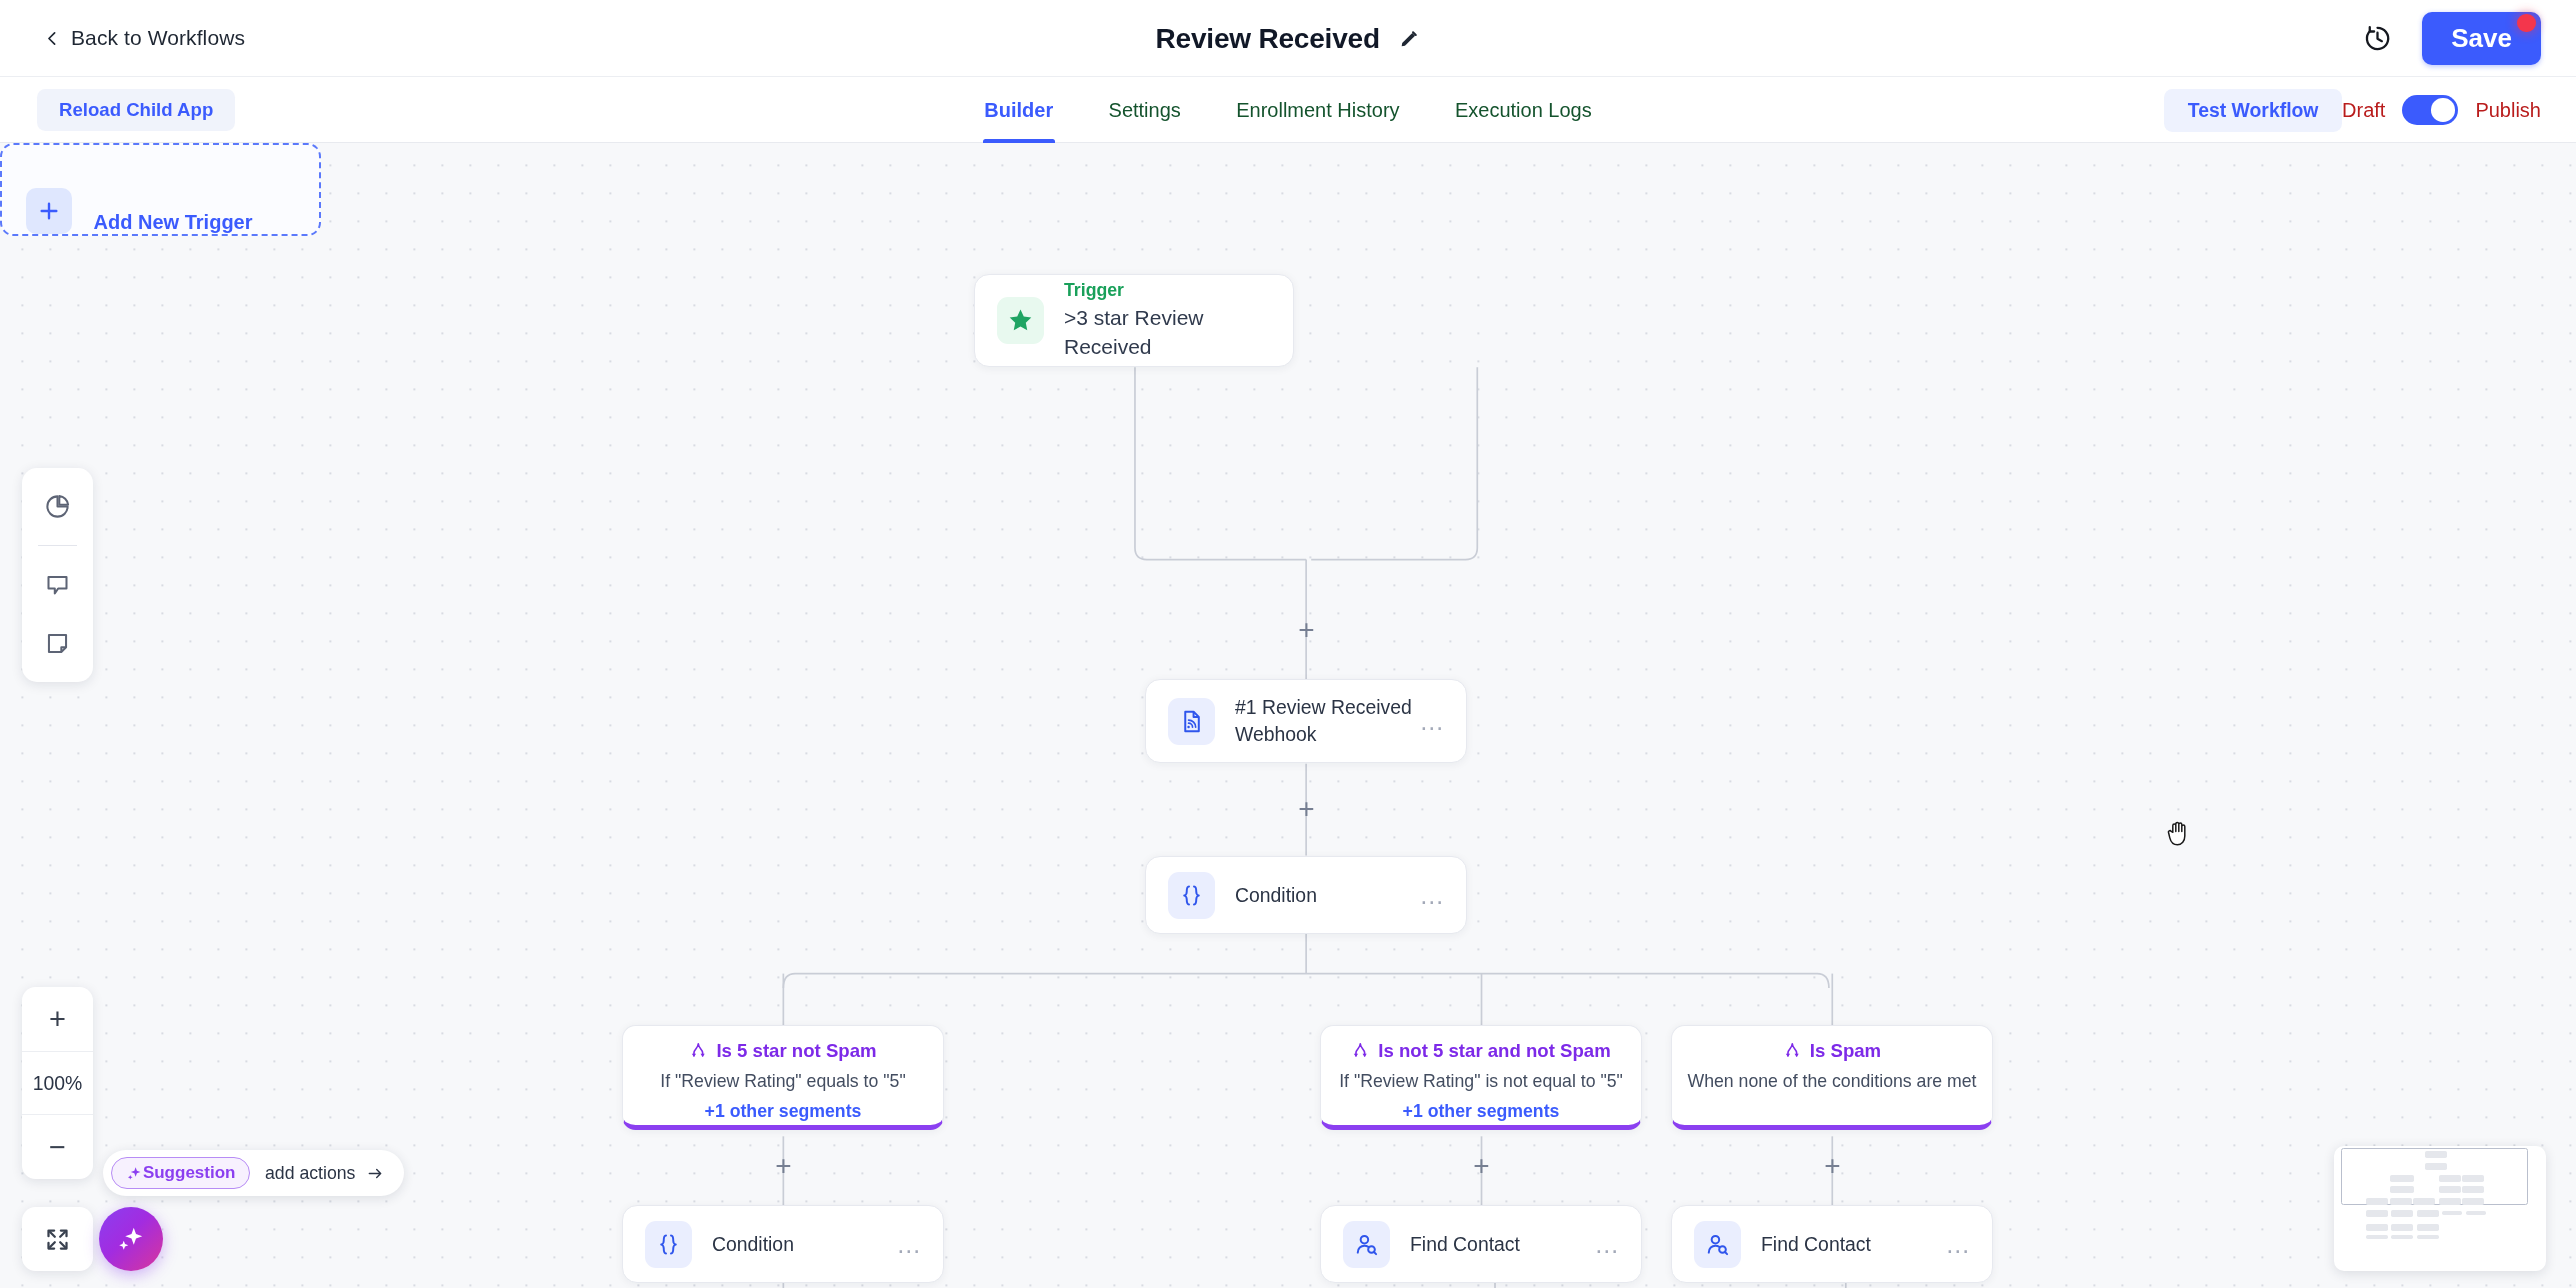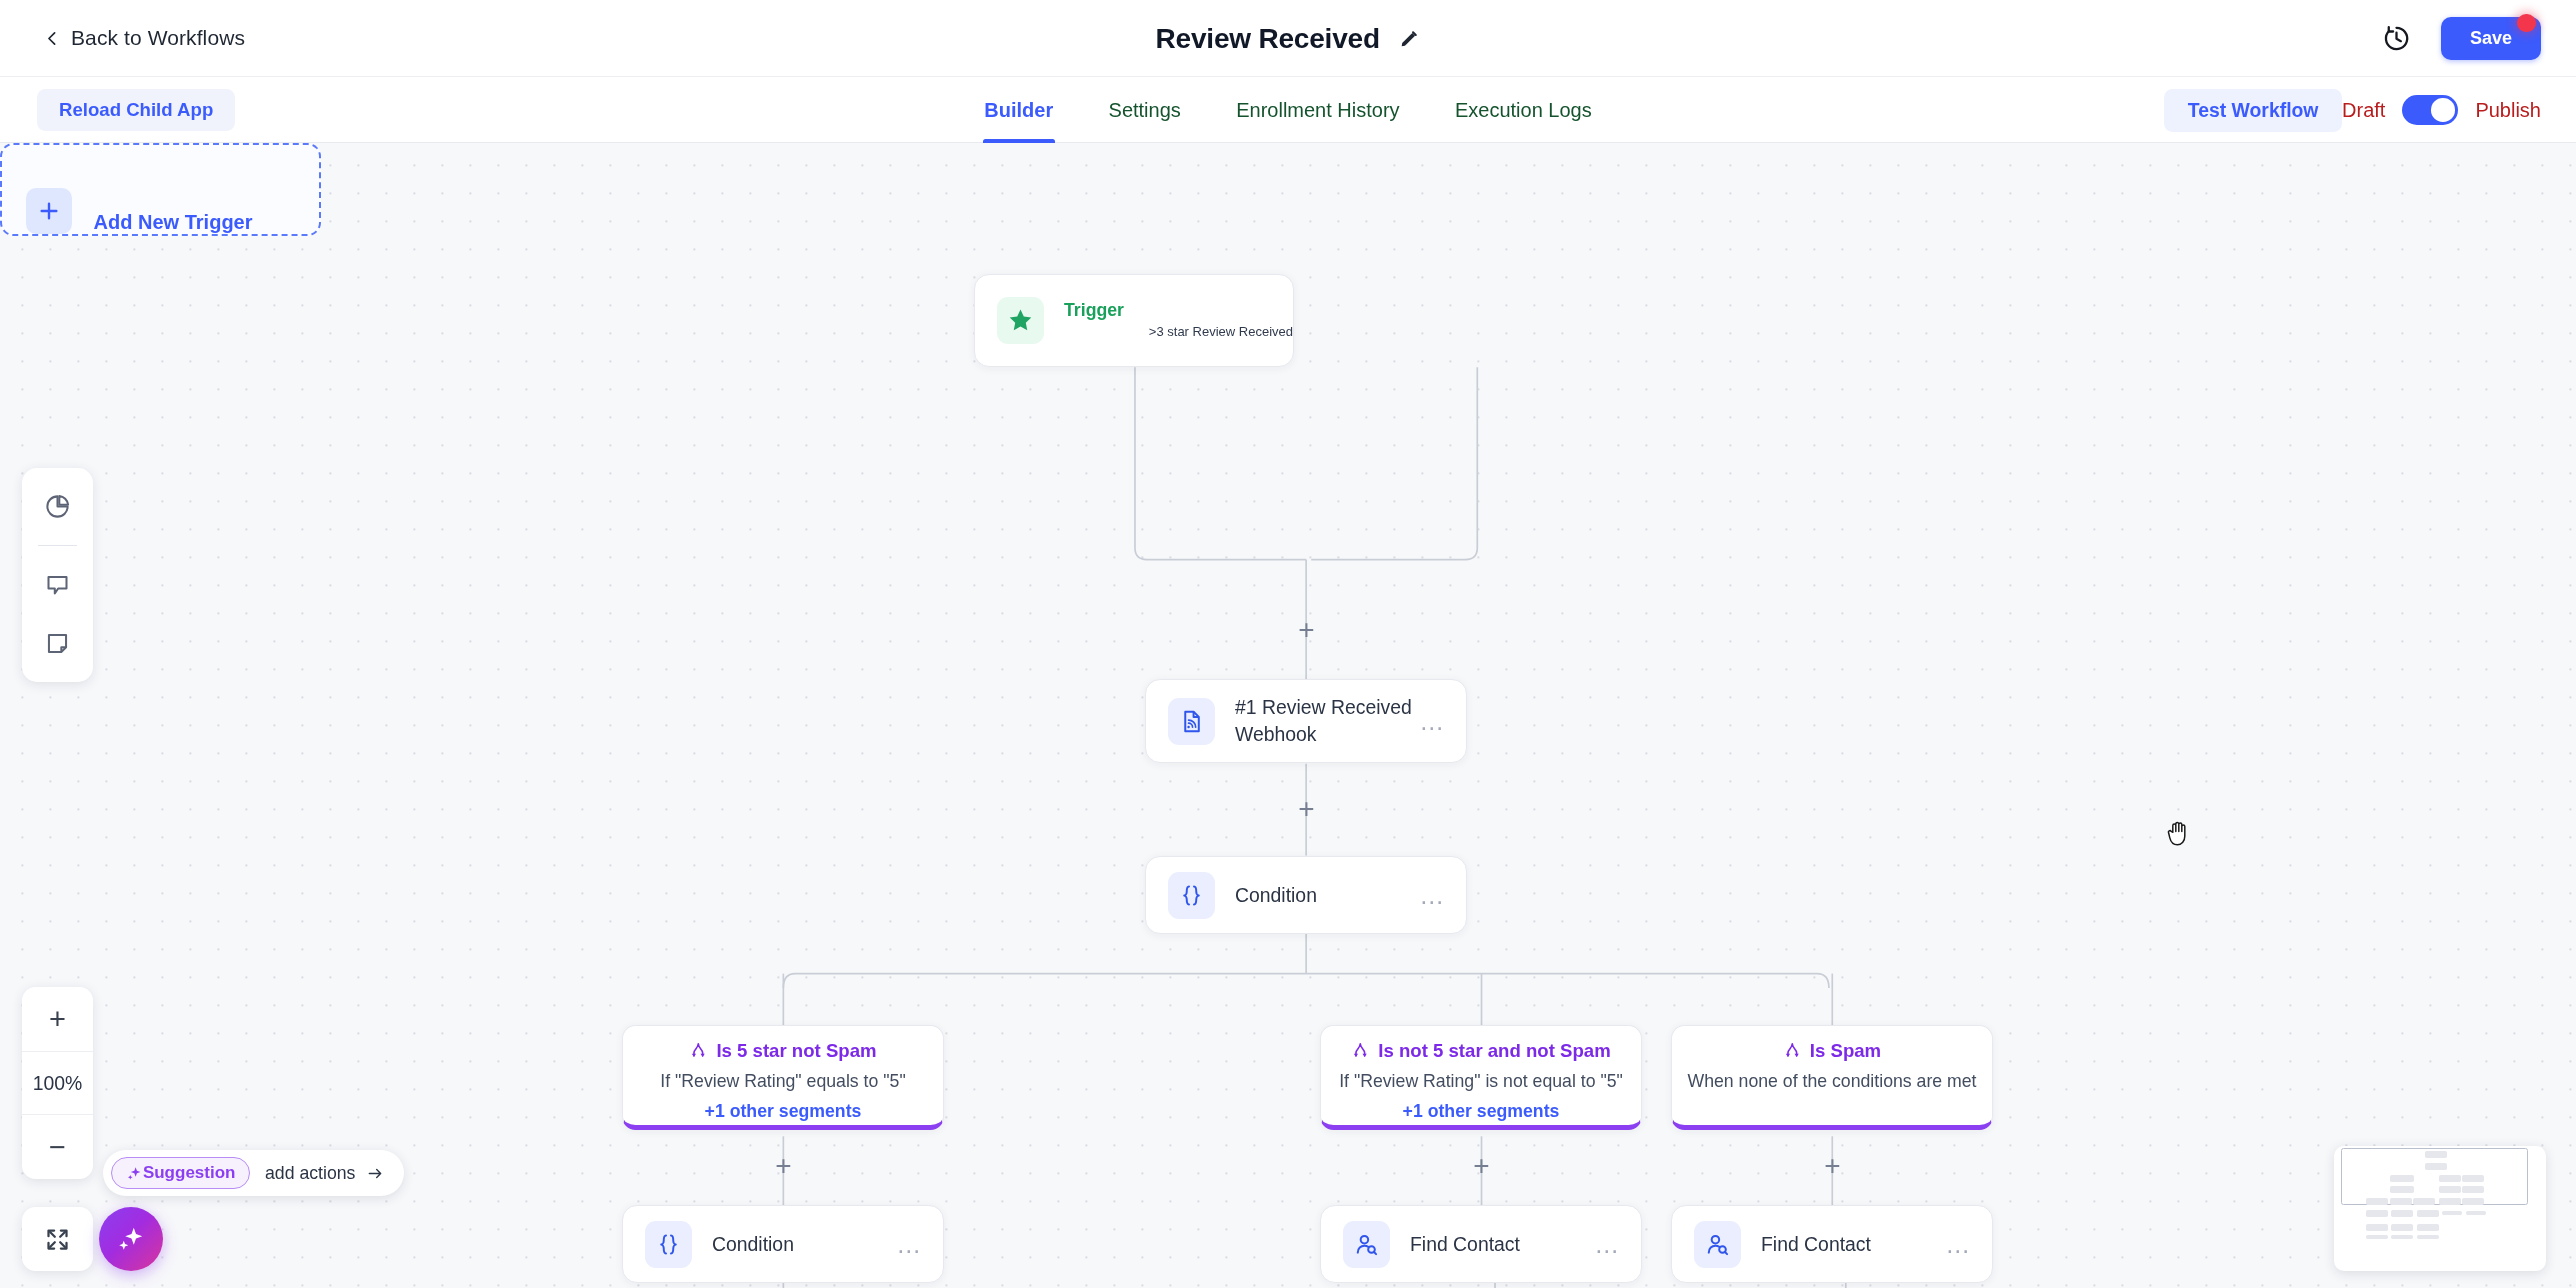--- a/index.html
+++ b/index.html
@@ -30,21 +30,21 @@
   }
   .wf-title { font-size: 28px; font-weight: 700; color: #111827; letter-spacing: -0.2px; }
   .pencil-btn { pointer-events: auto; cursor: pointer; display: block; }
   .top-right {
     position: absolute; right: 35px; top: 0; height: 77px;
     display: flex; align-items: center; gap: 30px;
   }
   .hist-icon { cursor: pointer; display: block; }
   .save-btn {
     position: relative; background: #3b5bfd; color: #fff;
-    font-size: 18px; font-weight: 600;
+    font-size: 26px; font-weight: 600;
     padding: 11px 29px; border-radius: 10px; border: none;
     cursor: pointer; font-family: inherit;
     box-shadow: 0 1.7px 5px rgba(59,91,253,.32);
   }
   .save-dot {
     position: absolute; top: -5.9px; right: -5.9px;
     width: 18.6px; height: 18.6px; border-radius: 50%;
     background: #f4364c; box-shadow: 0 0 8.4px 3.4px rgba(244,54,76,.30);
   }
 
@@ -114,21 +114,21 @@
   }
   .node-ico {
     width: 47px; height: 47px; border-radius: 11px;
     display: flex; align-items: center; justify-content: center;
     flex: none; margin-left: 22px;
   }
   .ico-green { background: #e8f9ef; }
   .ico-blue  { background: #eaeefe; }
   .node-txt { margin-left: 20px; flex: 1; min-width: 0; }
   .node-kicker { font-size: 17.7px; color: #19a05a; font-weight: 600; line-height: 1.35; }
-  .node-sub { font-size: 13px; color: #303a4d; line-height: 1.4; text-align: right; }
+  .node-sub { font-size: 21px; color: #303a4d; line-height: 1.4; }
   .node-title { font-size: 19.4px; color: #2b3445; line-height: 1.38; }
   .dots {
     margin-right: 20px; color: #a3a9b8; font-size: 25px;
     letter-spacing: 1.7px; line-height: 0.4; flex: none;
     cursor: pointer; user-select: none;
   }
 
   
   #node-trigger { left: 974px; top: 131px; width: 320px; height: 93px; }
   #node-add-trigger {

